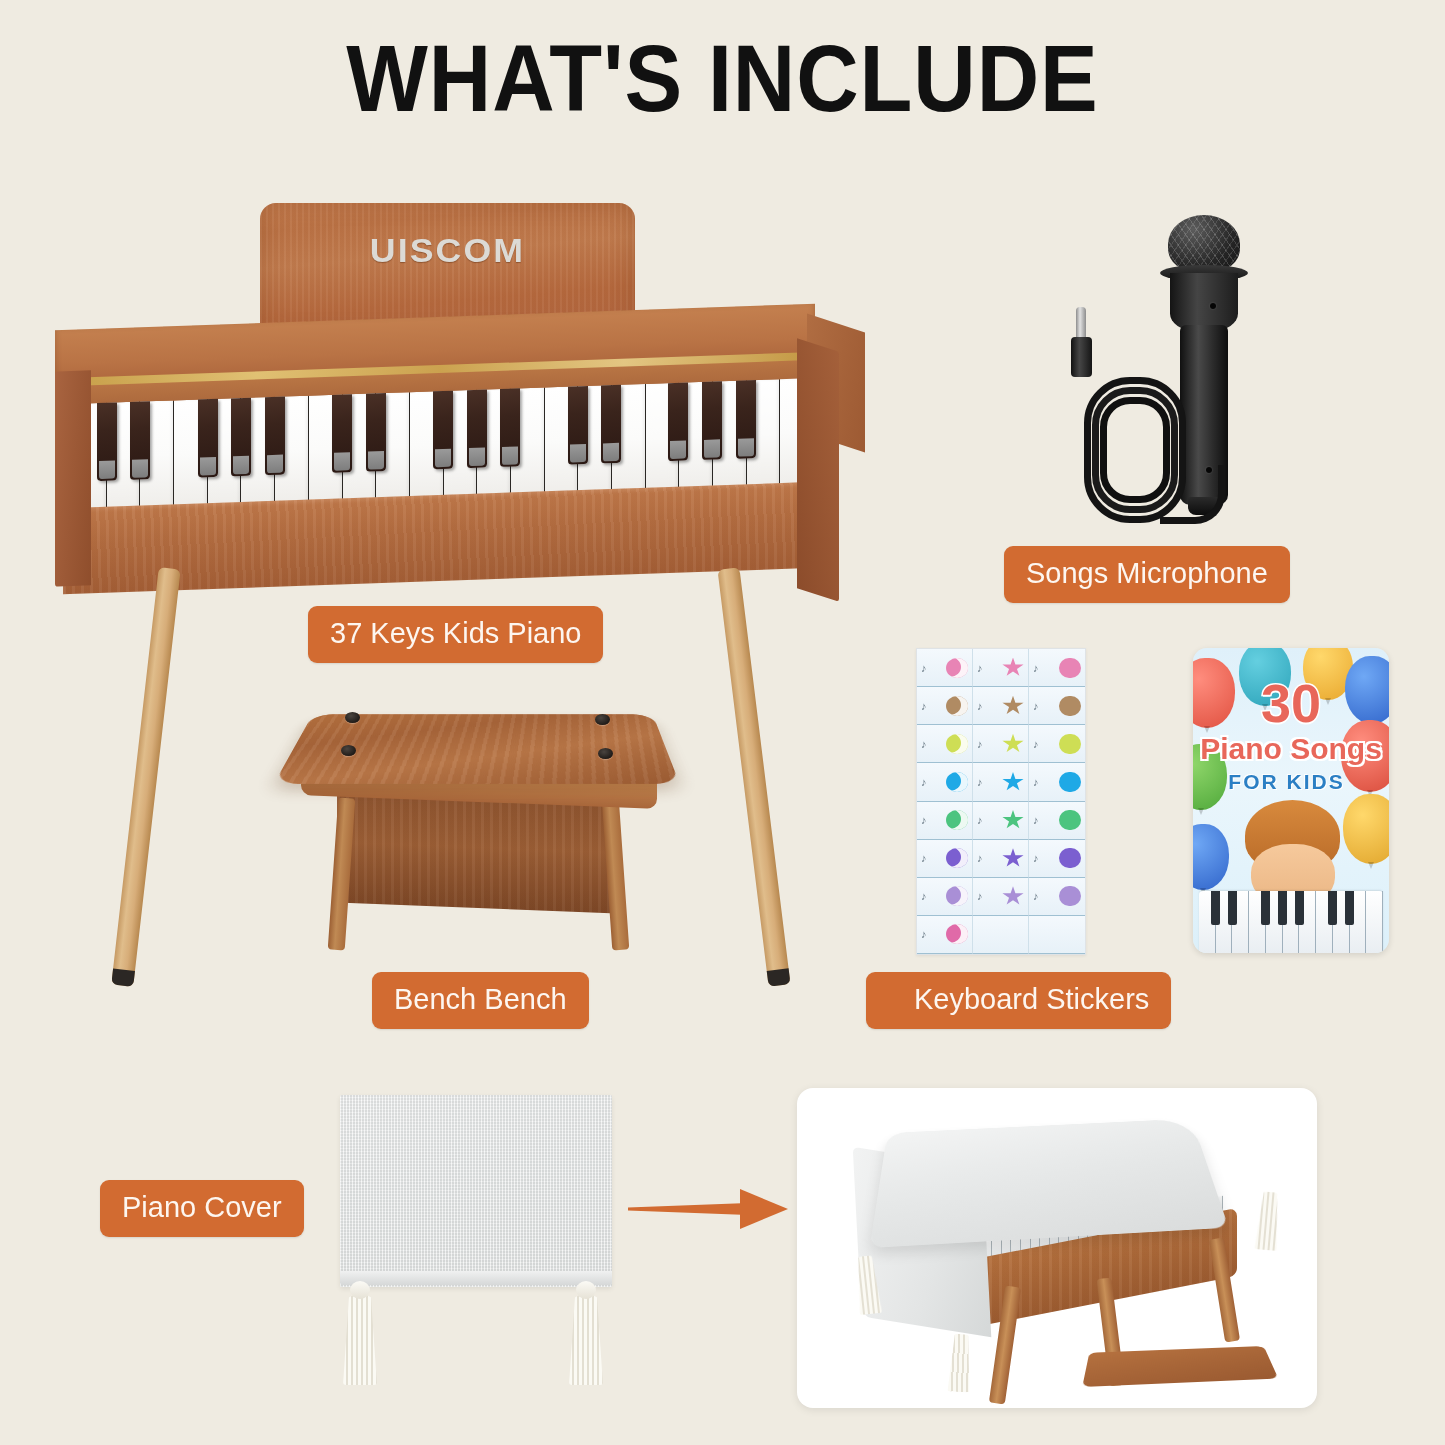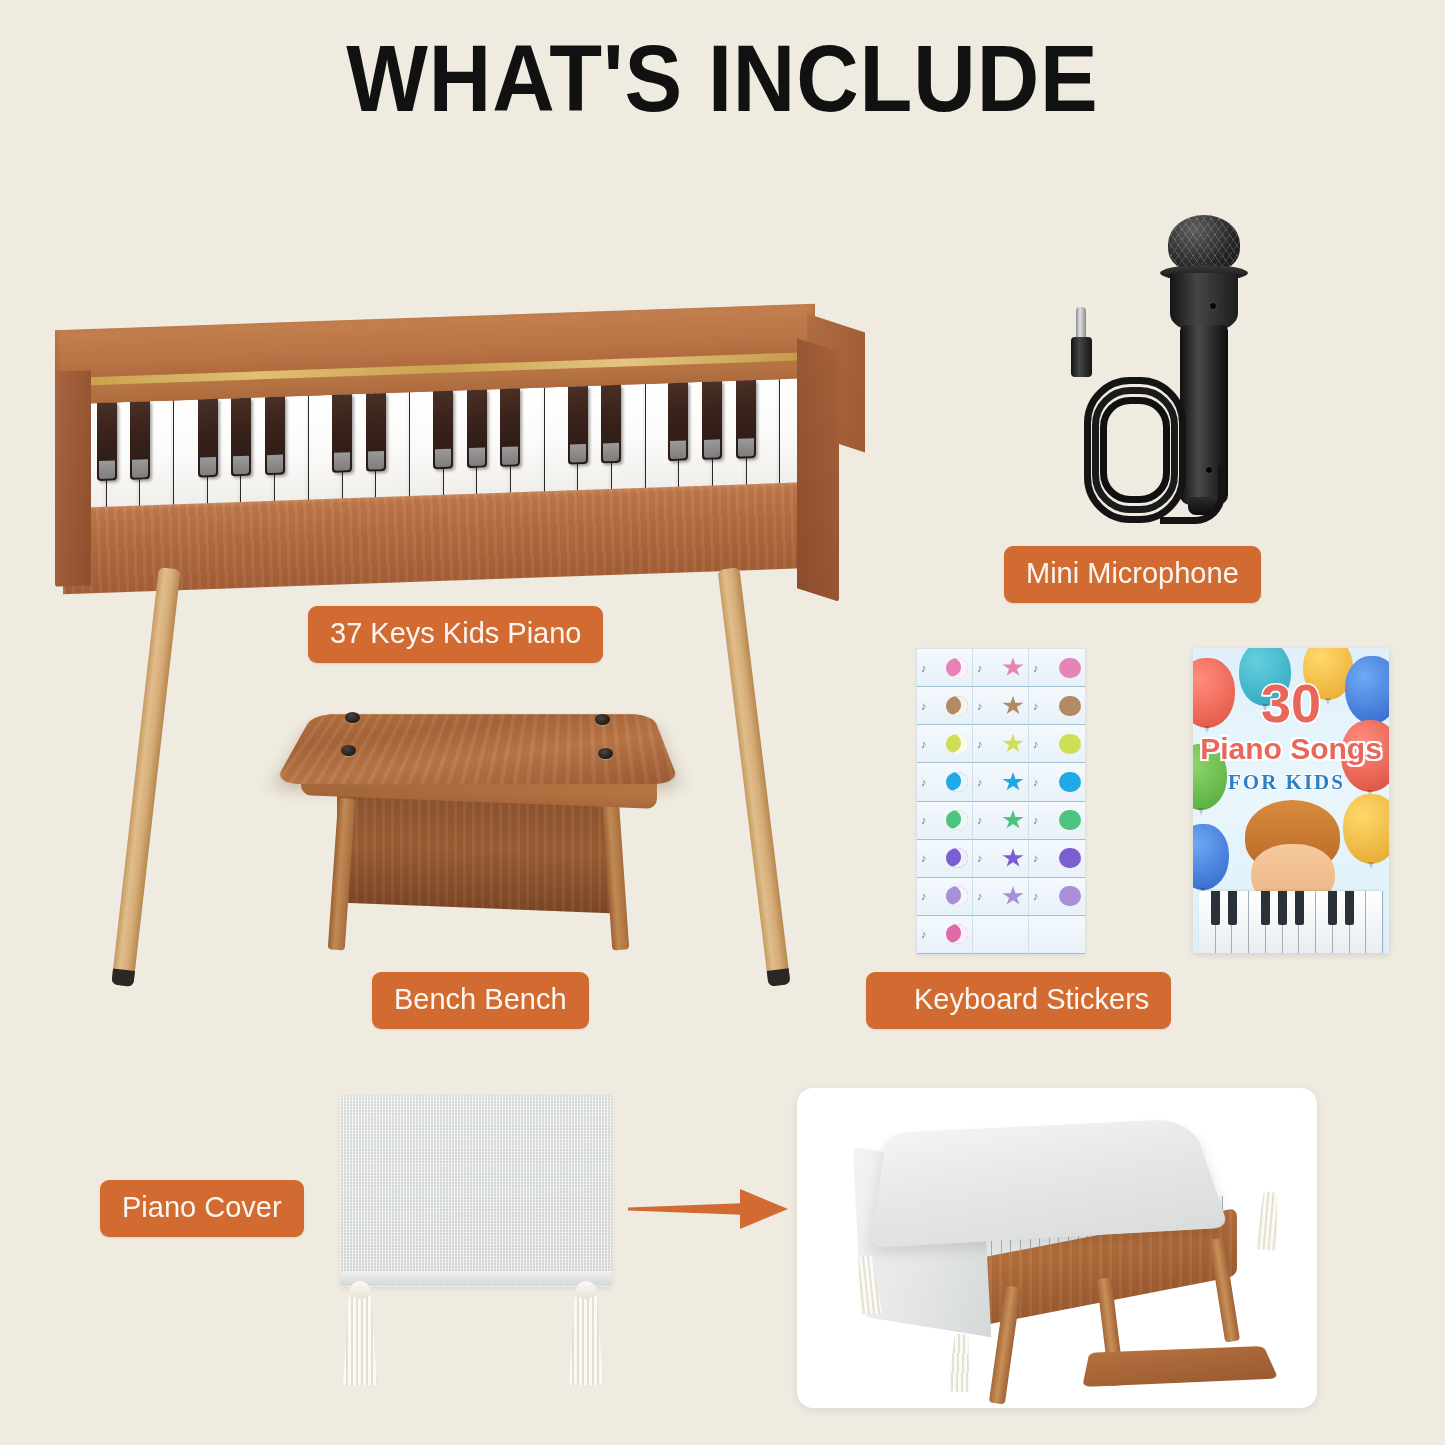--- a/index.html
+++ b/index.html
@@ -289,21 +289,21 @@
   }
   .s-shape{width:22px;height:20px;display:block;}
   .moon{border-radius:50%;box-shadow:inset -7px -1px 0 0 rgba(255,255,255,.9);}
   .star{clip-path:polygon(50% 0%,61% 35%,98% 35%,68% 57%,79% 91%,50% 70%,21% 91%,32% 57%,2% 35%,39% 35%);}
   .blob{border-radius:50%/55%;}
 
   
   .songbook{
     position:absolute;left:1193px;top:648px;width:196px;height:305px;
     background:linear-gradient(180deg,#dff0fa 0%,#eaf6fc 45%,#dcf0fa 100%);
-    border-radius:1px;
+    border-radius:14px;
     box-shadow:0 2px 6px rgba(0,0,0,.12);
     overflow:hidden;
   }
   .sb-balloon{position:absolute;border-radius:48% 48% 52% 52%;}
   .sb-balloon:after{
     content:"";position:absolute;left:50%;bottom:-5px;
     width:0;height:0;margin-left:-3px;
     border-left:3px solid transparent;border-right:3px solid transparent;
     border-top:7px solid rgba(0,0,0,.18);
   }
@@ -316,21 +316,21 @@
   }
   .sb-title{
     position:absolute;left:0;right:0;top:84px;text-align:center;
     font-size:30px;font-weight:bold;color:#e8675a;
     font-family:"Liberation Sans",sans-serif;
     text-shadow:2px 2px 0 #fff,-2px -2px 0 #fff,2px -2px 0 #fff,-2px 2px 0 #fff;
   }
   .sb-sub{
     position:absolute;left:0;right:9px;top:122px;text-align:center;
     font-size:21px;font-weight:bold;color:#2b7fc4;letter-spacing:2px;
-    font-family:Liberation Serif, serif;
+    font-family:Liberation Sans, sans-serif;
     text-shadow:1px 1px 0 #fff,-1px -1px 0 #fff;
   }
   .sb-kid-hair{
     position:absolute;left:52px;top:152px;width:95px;height:72px;
     background:linear-gradient(180deg,#d88a3d,#b86a28);
     border-radius:50% 50% 42% 42%;
   }
   .sb-kid-face{
     position:absolute;left:58px;top:196px;width:84px;height:62px;
     background:linear-gradient(180deg,#f6c99c,#eab684);
@@ -457,20 +457,23 @@
 </style>
 </head>
 <body>
 
 <div class="stage">
 
   <div class="title">WHAT'S INCLUDE</div>
 
   <div class="piano">
 
+    <div class="music-rest">
+      <div class="brand">UISCOM</div>
+    </div>
 
     <div class="lid"></div>
     <div class="lid-right"></div>
     <div class="gold-strip"></div>
     <div class="key-shelf"></div>
 
     <div class="keybed">
       <div class="white-keys" id="whiteKeys">
           <div class="wk"></div>
           <div class="wk"></div>
@@ -551,21 +554,21 @@
     <div class="mic-dot" style="left:146px;top:252px;"></div>
     <div class="mic-bottom"></div>
     <div class="mic-plug"></div>
     <div class="mic-plug-base"></div>
     <div class="mic-coil"></div>
     <div class="mic-coil2"></div>
     <div class="mic-coil3"></div>
     <div class="mic-cord-tail"></div>
   </div>
 
-  <div class="badge" style="left:1004px;top:546px;">Mini Microphone</div>
+  <div class="badge" style="left:1004px;top:546px;">Songs Microphone</div>
 
   <div class="stickers" id="stickerSheet">
       <div class="sticker-cell">
         <span class="s-note">♪</span>
         <span class="s-shape moon" style="background: rgb(232, 132, 181);"></span>
       </div>
       <div class="sticker-cell">
         <span class="s-note">♪</span>
         <span class="s-shape star" style="background: rgb(232, 132, 181);"></span>
       </div>

